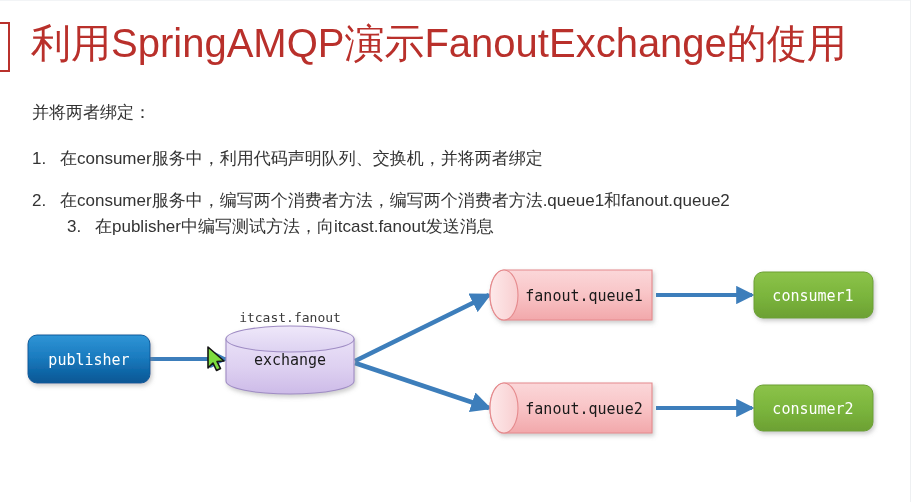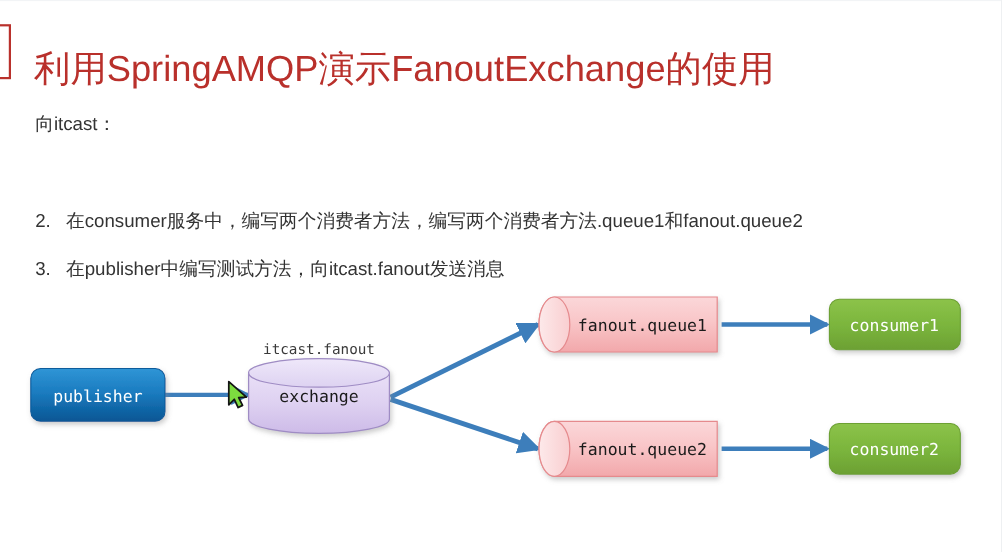--- a/index.html
+++ b/index.html
@@ -32,22 +32,22 @@
     left: -14px;
     top: 22px;
     width: 24px;
     height: 50px;
     border: 2px solid #b9312c;
     box-sizing: border-box;
   }
   .slide-title {
     position: absolute;
     left: 31px;
-    top: 40px;
-    font-size: 33px;
+    top: 20px;
+    font-size: 40px;
     line-height: 46px;
     color: #b9302b;
     white-space: nowrap;
     letter-spacing: 0px;
   }
   .intro-text {
     position: absolute;
     left: 32px;
     top: 101px;
     font-size: 17px;
@@ -59,21 +59,21 @@
     position: absolute;
     left: 32px;
     font-size: 17px;
     line-height: 24px;
     color: #333333;
     white-space: nowrap;
   }
   .step .num { display: inline-block; width: 28px; }
   .step-1 { top: 147px; }
   .step-2 { top: 189px; }
-  .step-3 { top: 233px; }
+  .step-3 { top: 215px; margin-left: 35px; }
 
   
   #diagram {
     position: absolute;
     left: 0;
     top: 255px;
     width: 911px;
     height: 200px;
   }
   #diagram svg { display: block; }
@@ -94,22 +94,25 @@
 <body>
 
 <div id="slide">
 
   <div class="top-rule"></div>
 
   <div class="title-bracket"></div>
 
   <div class="slide-title">利用SpringAMQP演示FanoutExchange的使用</div>
 
-  <div class="intro-text">向itcast：</div>
-
+  <div class="intro-text">并将两者绑定：</div>
+
+  <div class="step step-1">
+    <span class="num">1.</span><span>在consumer服务中，利用代码声明队列、交换机，并将两者绑定</span>
+  </div>
   <div class="step step-2">
     <span class="num">2.</span><span>在consumer服务中，编写两个消费者方法，编写两个消费者方法.queue1和fanout.queue2</span>
   </div>
   <div class="step step-3">
     <span class="num">3.</span><span>在publisher中编写测试方法，向itcast.fanout发送消息</span>
   </div>
 
   <div id="diagram">
     <svg width="911" height="200" viewBox="0 0 911 200" xmlns="http://www.w3.org/2000/svg">
       <defs>

